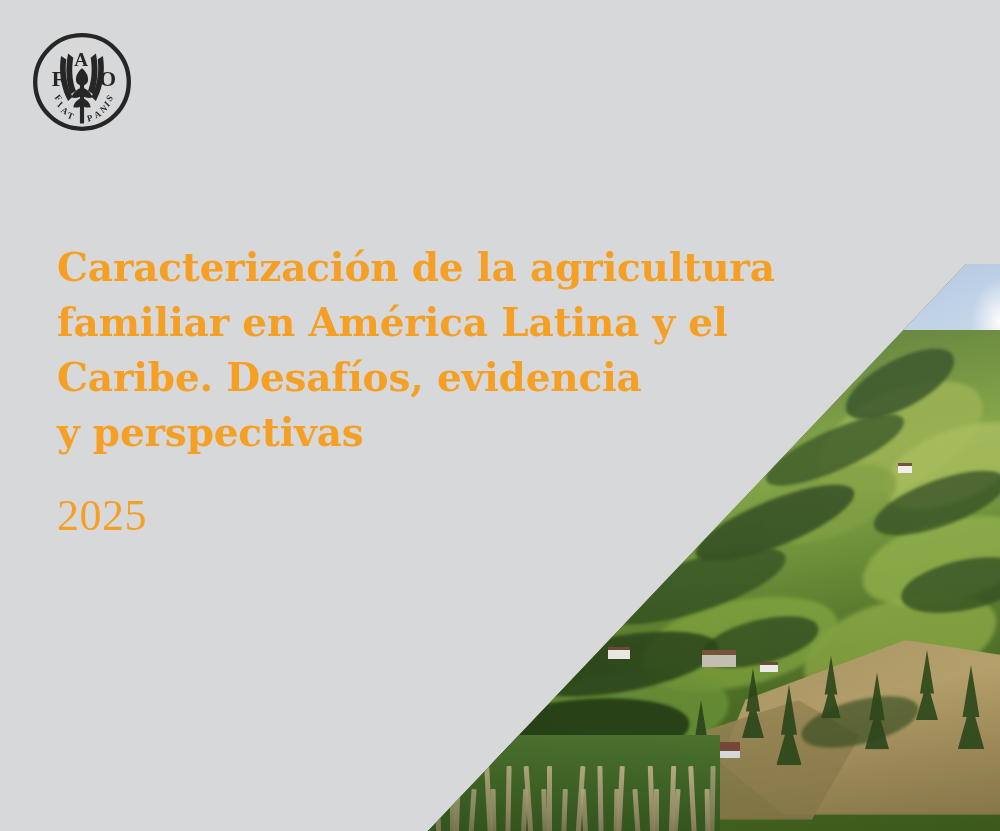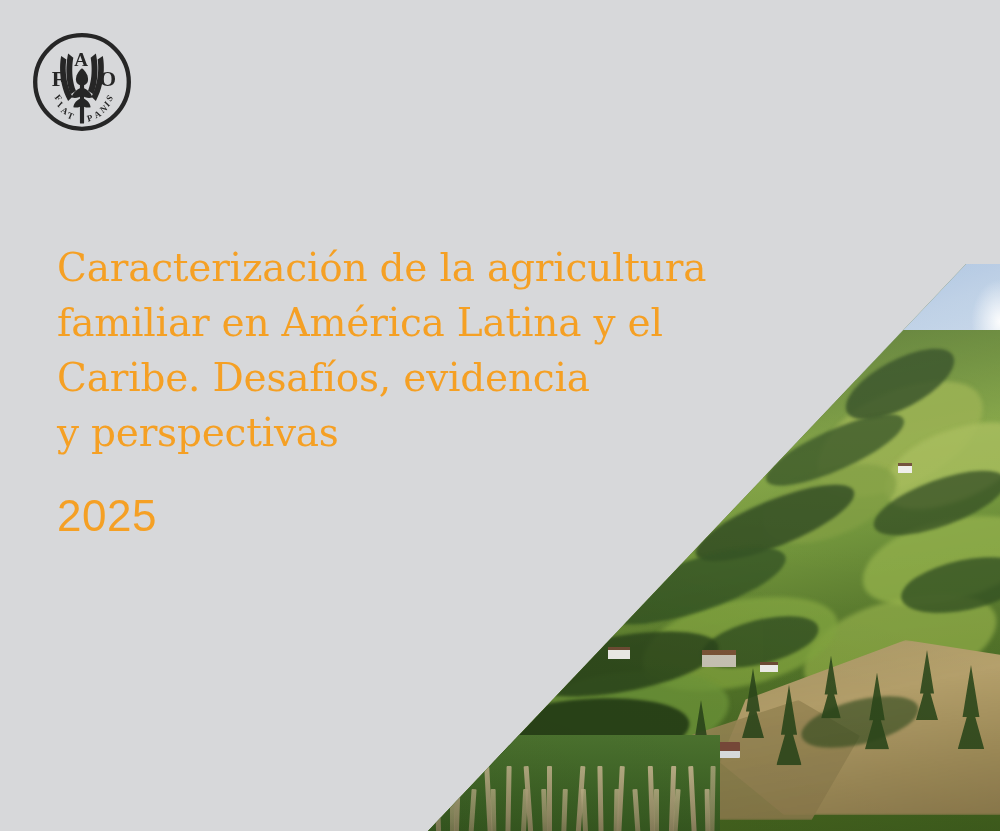--- a/index.html
+++ b/index.html
@@ -201,31 +201,31 @@
     position: absolute;
     left: 57px;
     top: 240px;
     width: 830px;
   }
   #doc-title {
     margin: 0;
     font-family: "DejaVu Serif", "Liberation Serif", serif;
     font-size: 39px;
     line-height: 55px;
-    font-weight: normal;
+    font-weight: bold;
     color: #f5a024;
     letter-spacing: -0.2px;
     white-space: pre-line;
   }
   #doc-year {
     margin: 0;
     position: absolute;
     left: 0;
     top: 253px;
-    font-family: Liberation Sans, sans-serif;
+    font-family: Liberation Serif, serif;
     font-size: 44px;
     line-height: 46px;
     font-weight: 400;
     color: #f5a024;
     letter-spacing: 0.5px;
   }
 </style>
 </head>
 <body>
 

